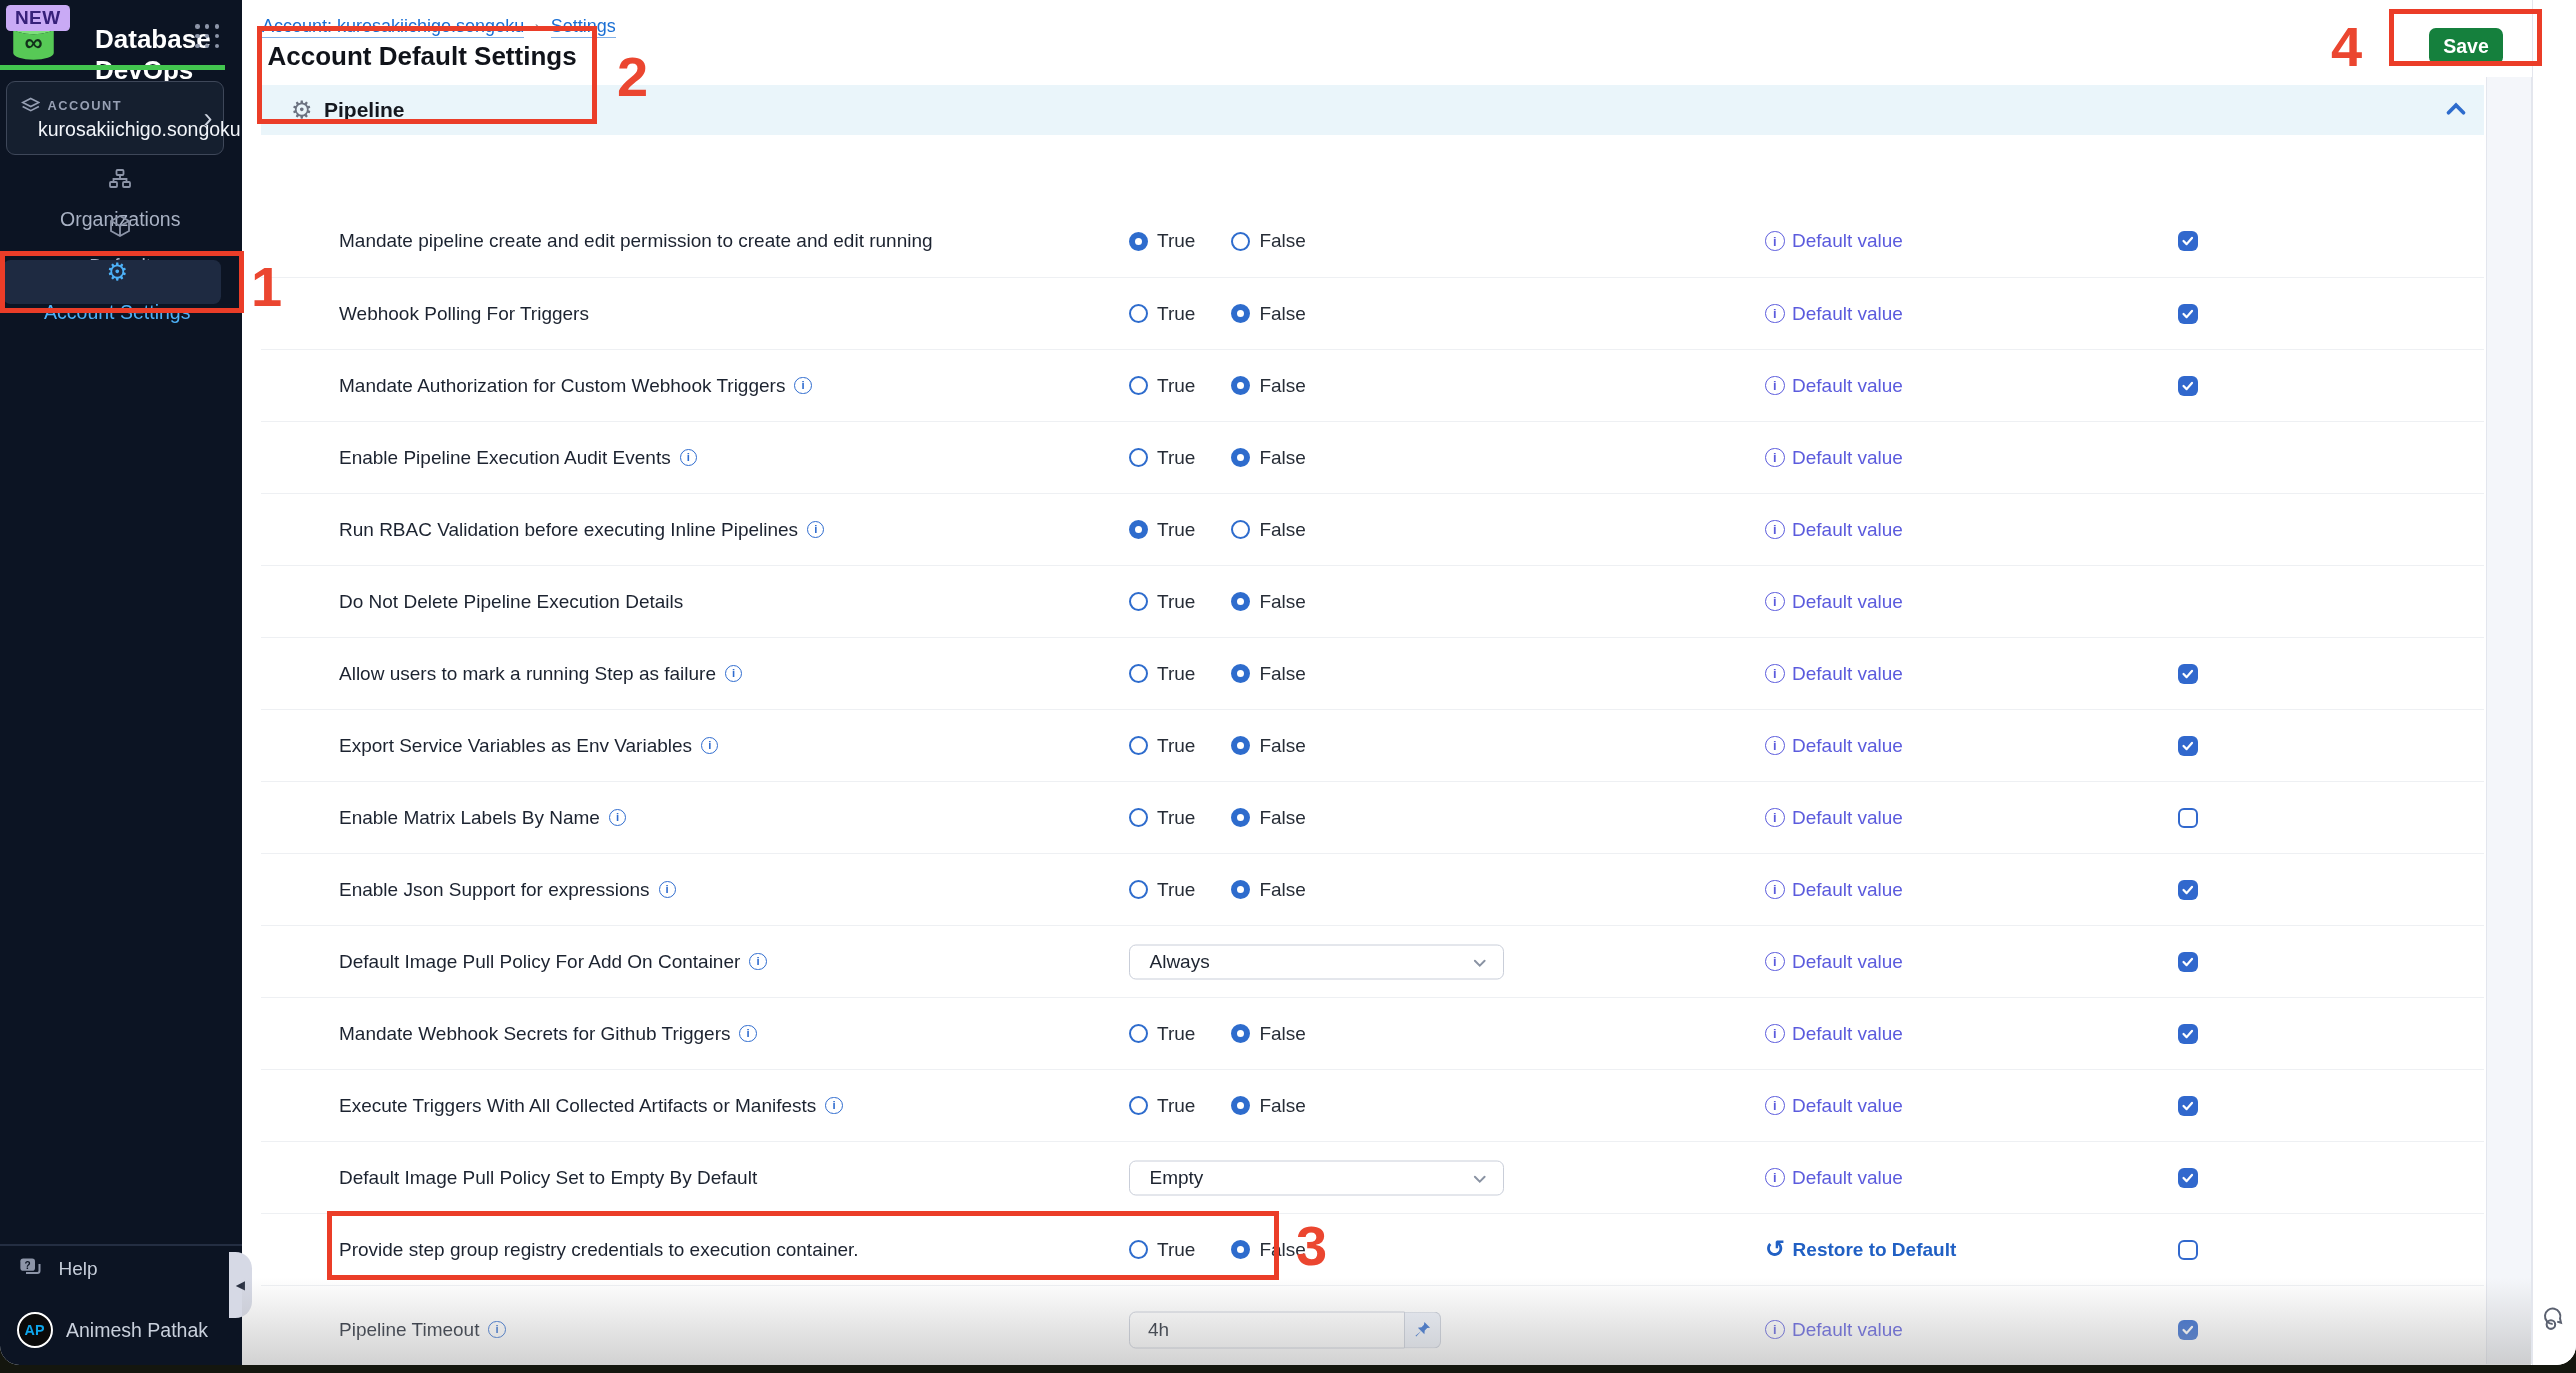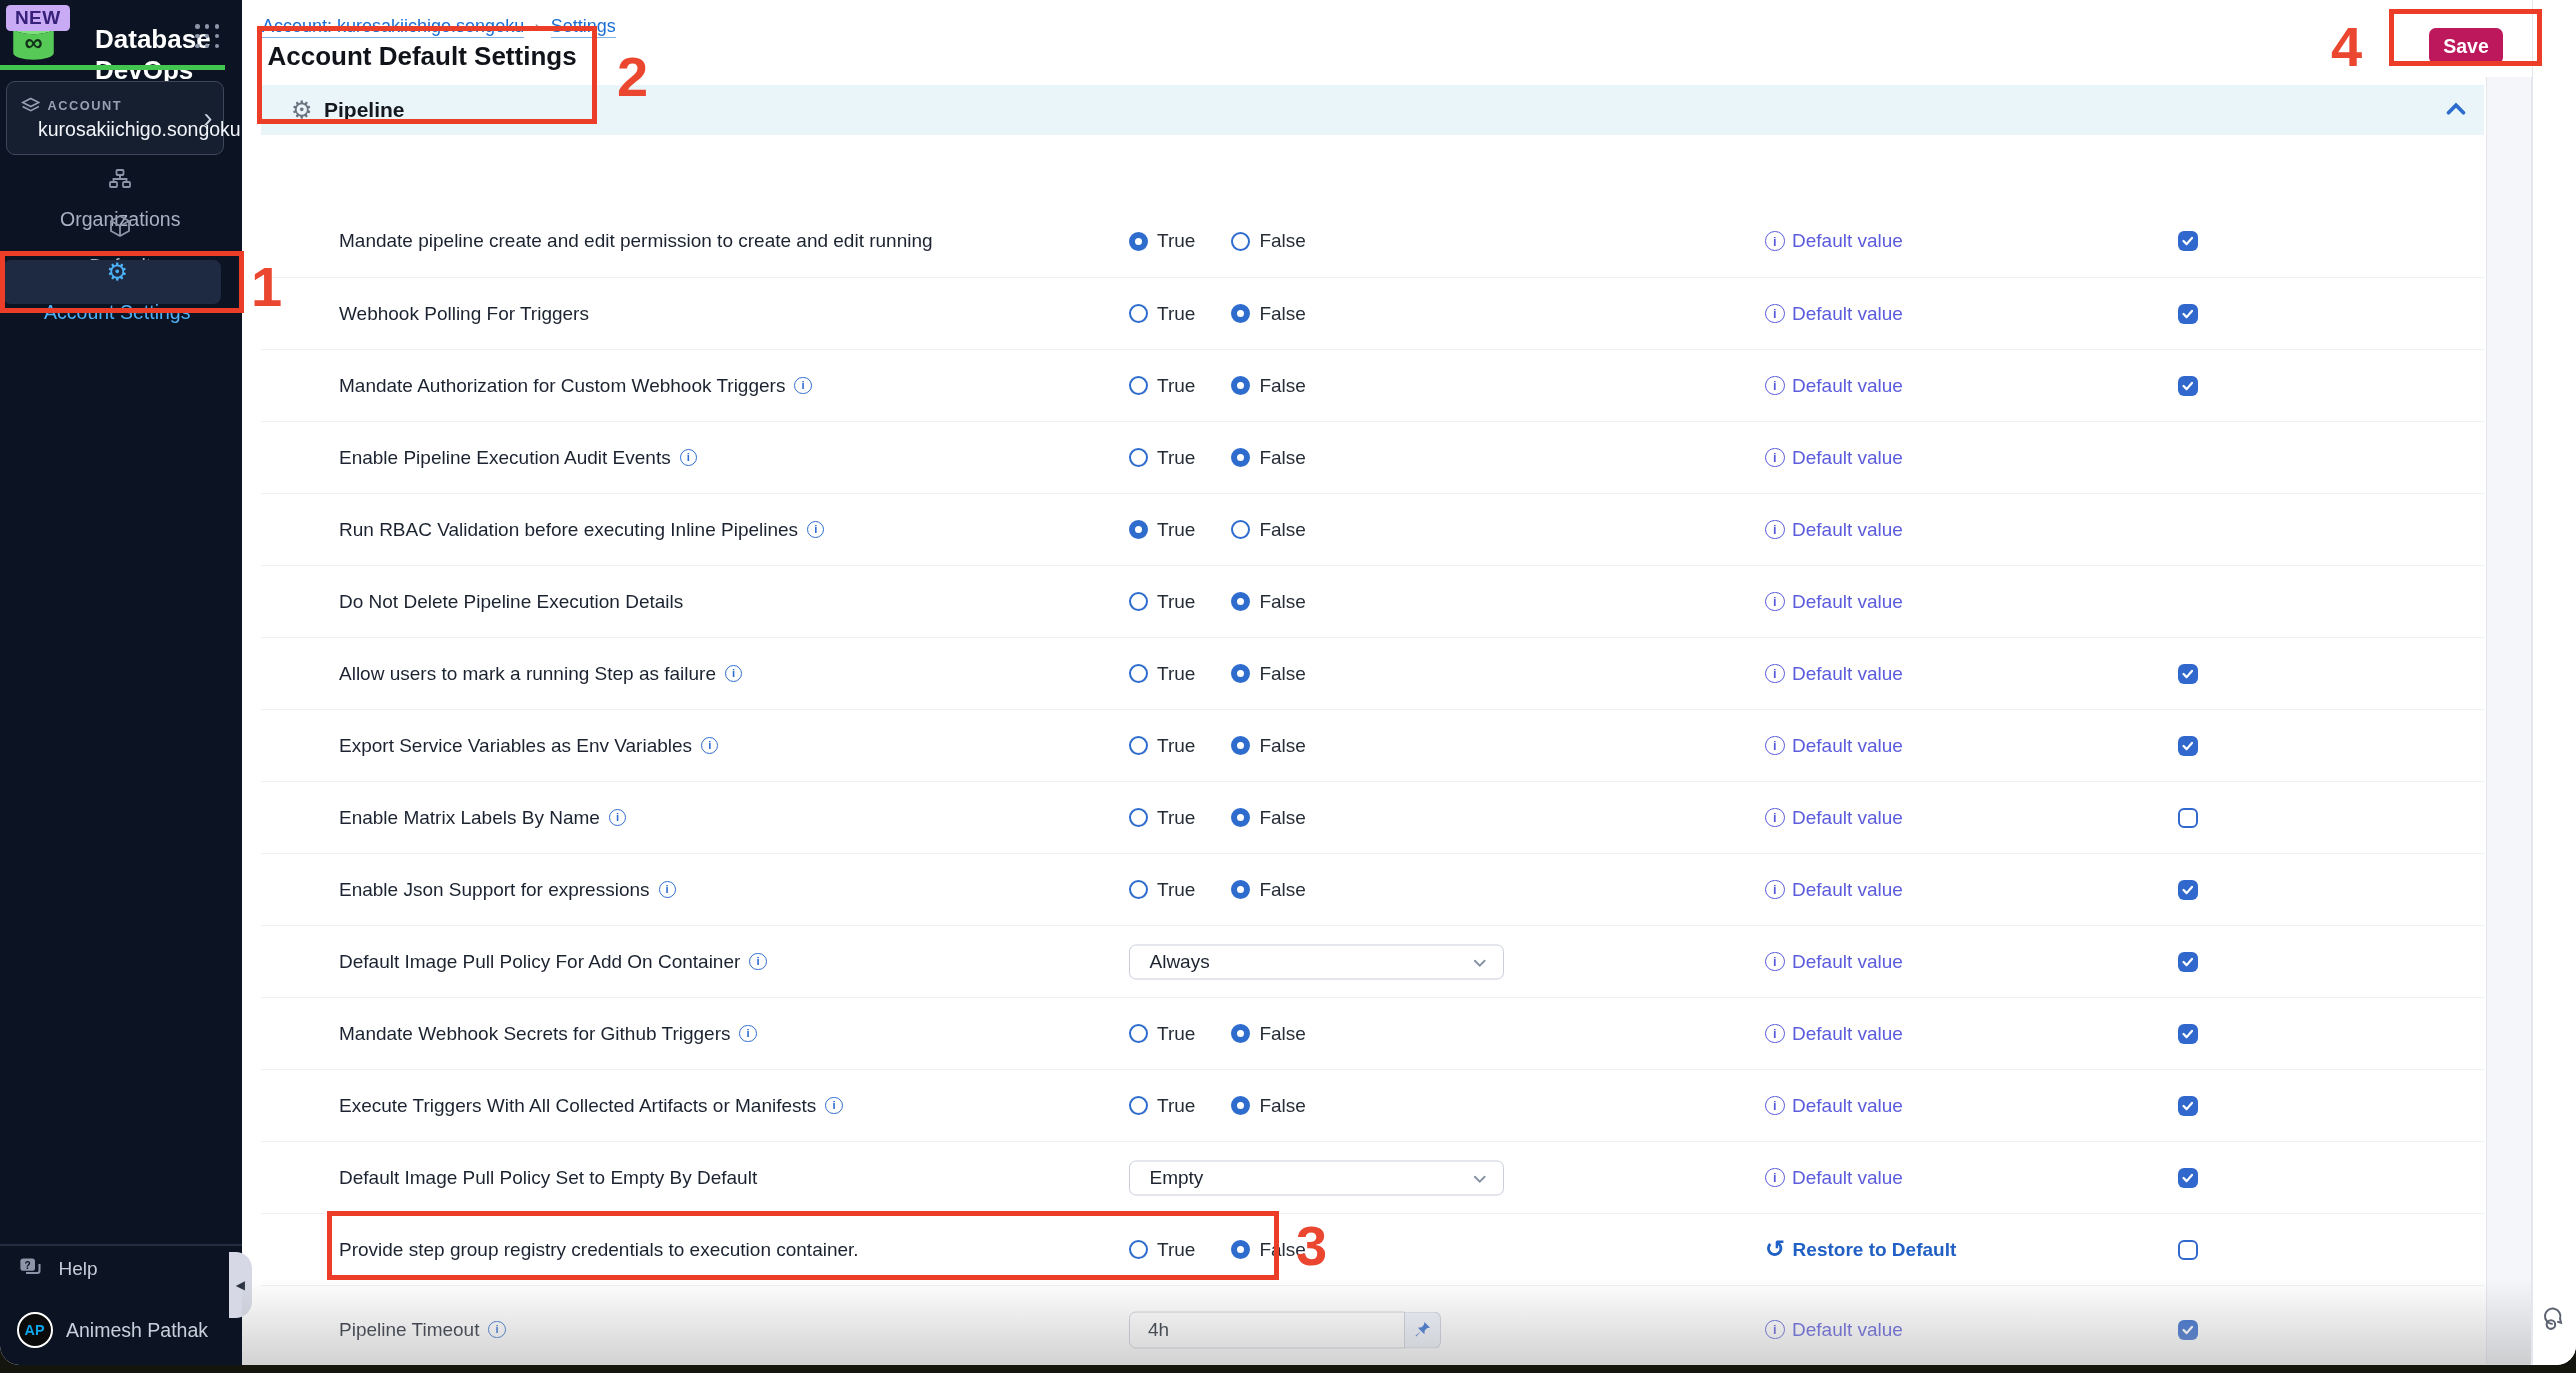--- a/index.html
+++ b/index.html
@@ -43,21 +43,21 @@
   .collapse-handle { position:absolute; left:229px; top:1252px; width:22.5px; height:66px; background:#d6d9e5;
                      border-radius:0 16.5px 16.5px 0; display:flex; align-items:center; justify-content:center; z-index:6; }
   .collapse-handle span { color:#2a3142; font-size:12px; }
 
   
   .main { position:absolute; left:242px; top:8px; width:2289px; height:1365px; background:#ffffff; }
   .breadcrumb { position:absolute; left:20px; top:7.5px; font-size:18px; color:#1a6fd4; display:flex; gap:10.5px; align-items:center; }
   .breadcrumb .sep { color:#7f8a99; font-size:16.5px; }
   .breadcrumb a { color:#1a6fd4; text-decoration:none; border-bottom:1.5px solid rgba(26,111,212,.55); padding-bottom:0.8px; }
   .page-title { position:absolute; left:25.5px; top:33px; font-size:26px; font-weight:bold; color:#10131a; }
-  .save-btn { position:absolute; left:2187px; top:20px; width:74px; height:36px; background:#be185d; color:#fff;
+  .save-btn { position:absolute; left:2187px; top:20px; width:74px; height:36px; background:#15803d; color:#fff;
               font-size:19.5px; font-weight:bold; border:none; border-radius:6.8px; display:flex; align-items:center;
               justify-content:center; cursor:pointer; }
 
   .section-band { position:absolute; left:19px; top:77px; width:2223px; height:50px; background:#eaf5fa;
                   display:flex; align-items:center; }
   .section-gear { position:absolute; left:30px; font-size:24px; color:#6b7280; line-height:1; }
   .section-title { position:absolute; left:63px; font-size:21px; font-weight:bold; color:#15181f; }
   .section-collapse { position:absolute; left:2180px; top:9px; width:30px; height:30px; }
 
   .thead { position:absolute; left:19px; top:154px; width:2223px; height:44px; background:#f7f8fb; }

